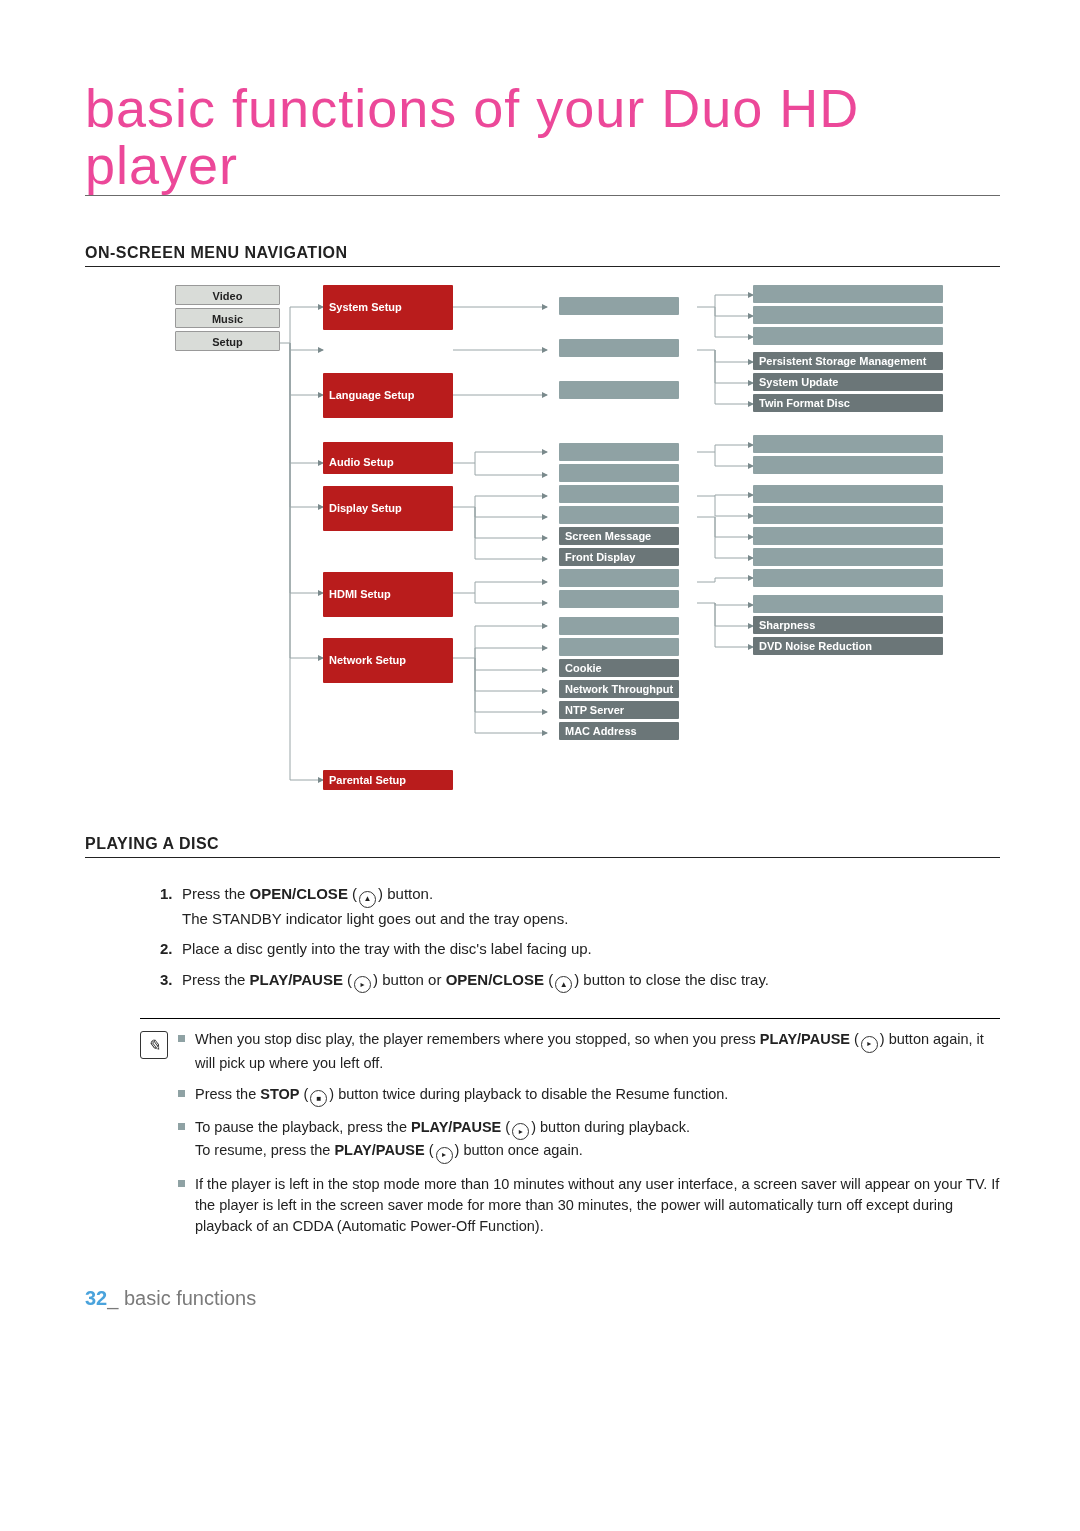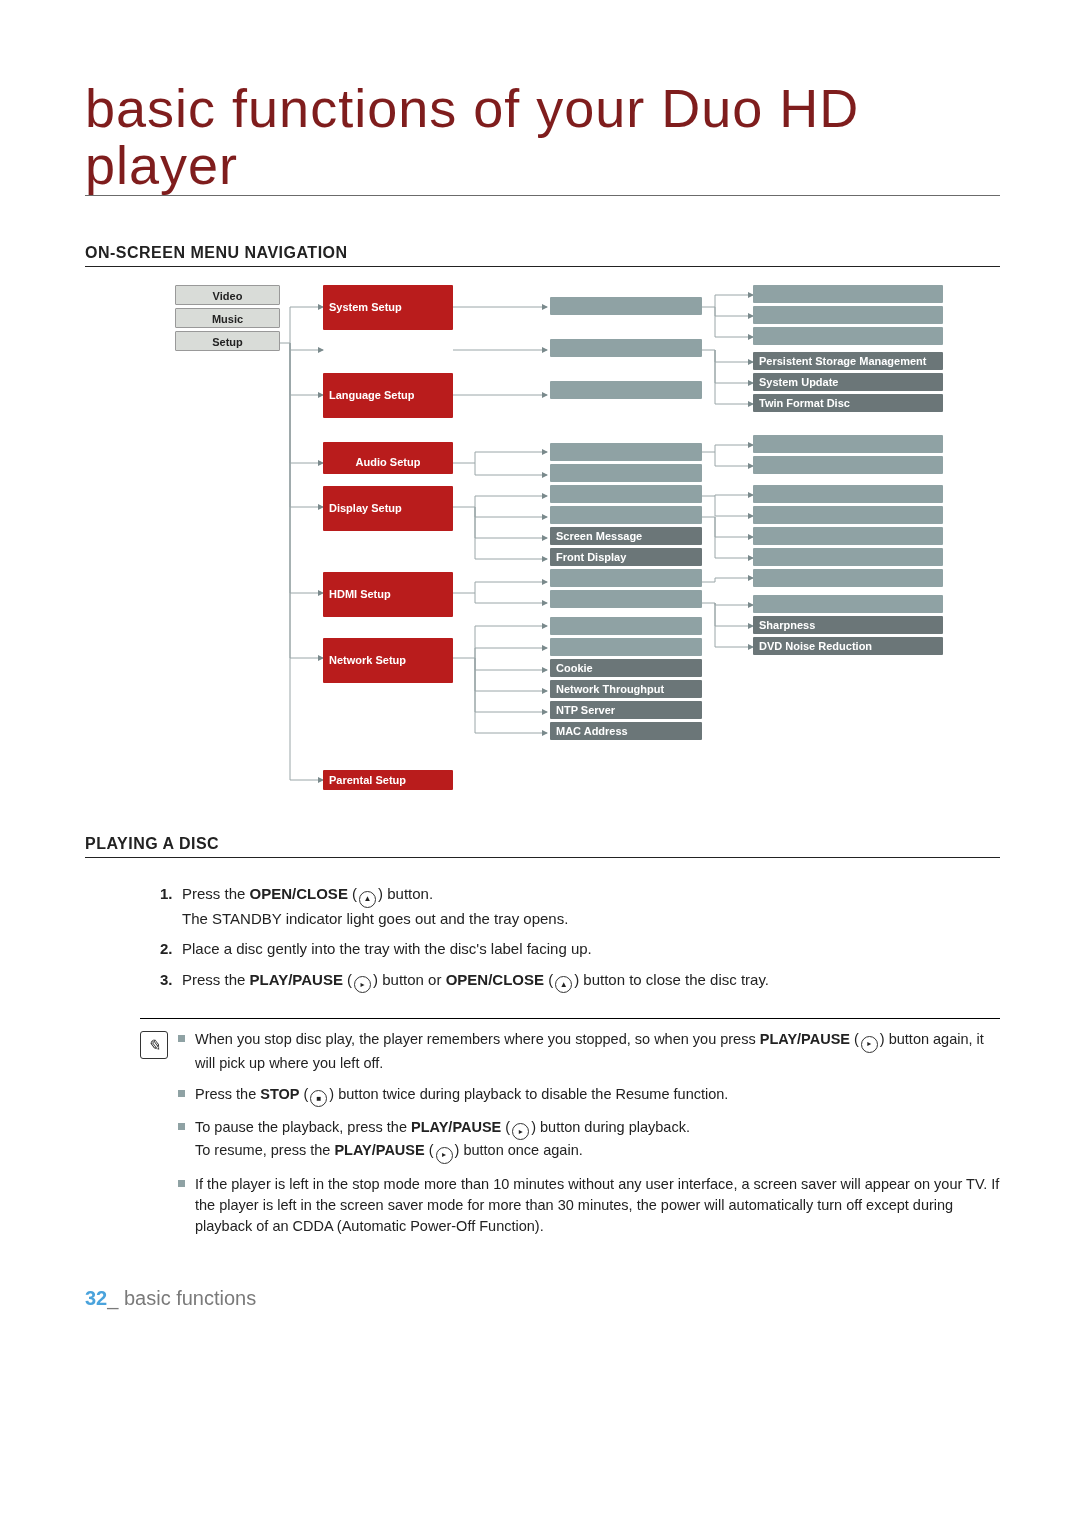--- a/index.html
+++ b/index.html
@@ -11,21 +11,21 @@
     width: 1080px;
   }
   .page {
     padding: 80px 80px 30px 85px;
     box-sizing: border-box;
     width: 1080px;
   }
   .title {
     font-size: 54px;
     font-weight: 300;
-    color: #7f1d1d;
+    color: #ec4899;
     letter-spacing: 1px;
     line-height: 1.05;
     border-bottom: 1px solid #6b6b6b;
     padding-bottom: 2px;
     display: inline-block;
     margin-bottom: 28px;
   }
   .section-heading {
     font-size: 16px;
     font-weight: 700;
@@ -42,21 +42,21 @@
     width: 780px;
     height: 510px;
     margin-left: 90px;
     margin-bottom: 40px;
   }
   .dcol {
     position: absolute;
   }
   .col-a { left: 0; top: 0; width: 105px; }
   .col-b { left: 148px; width: 130px; }
-  .col-c { left: 375px; width: 152px; }
+  .col-c { left: 384px; width: 120px; }
   .col-d { left: 578px; width: 190px; }
 
   .dbox {
     height: 20px;
     line-height: 20px;
     font-size: 11px;
     font-weight: 700;
     padding: 0 6px;
     margin-bottom: 3px;
     border-radius: 1px;
@@ -185,21 +185,21 @@
       <div class="dbox menu-a">Setup</div>
     </div>
 
     <div class="dcol col-b g1">
         <div class="dbox menu-b">System Setup</div>
       </div>
     <div class="dcol col-b g2">
         <div class="dbox menu-b">Language Setup</div>
       </div>
     <div class="dcol col-b g3">
-        <div class="dbox menu-b" style="height:32px;line-height:40px;margin-bottom:4px;text-align:center;">Audio Setup</div>
+        <div class="dbox menu-b" style="height:32px;line-height:40px;margin-bottom:4px;">Audio Setup</div>
       </div>
     <div class="dcol col-b g4">
         <div class="dbox menu-b">Display Setup</div>
       </div>
     <div class="dcol col-b g5">
         <div class="dbox menu-b">HDMI Setup</div>
       </div>
     <div class="dcol col-b g6">
         <div class="dbox menu-b">Network Setup</div>
       </div>

